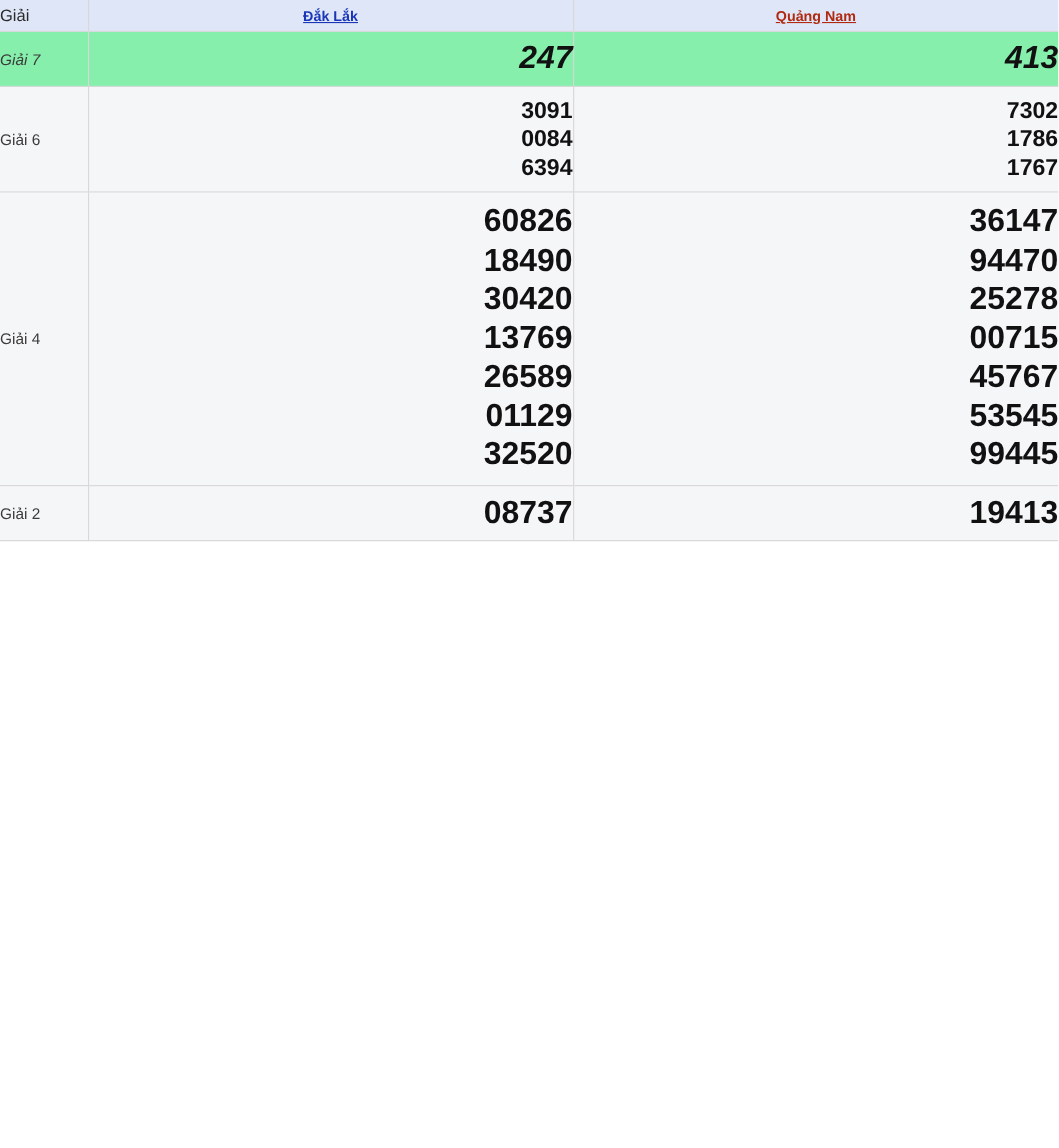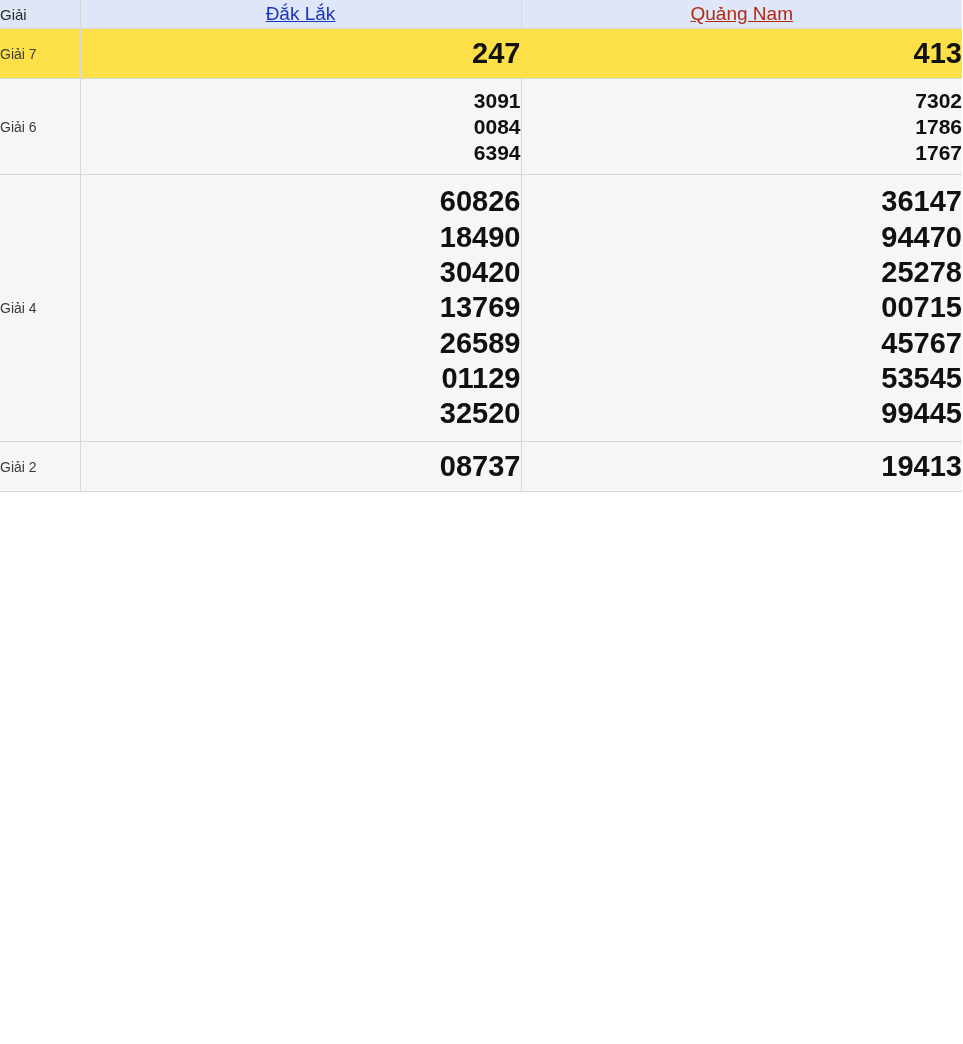--- a/index.html
+++ b/index.html
@@ -38,22 +38,22 @@
   th.head-label {
     text-align: left;
     font-weight: normal;
     font-size: 15px;
     color: #2a2a2a;
     padding: 10px 8px;
     height: 28px;
   }
   th.head-prov {
     text-align: center;
-    font-size: 19px;
-    font-weight: normal;
+    font-size: 13px;
+    font-weight: bold;
     padding: 8px 8px;
   }
   th.head-prov .prov-link {
     text-decoration: underline;
     cursor: pointer;
   }
   .prov-a { color: #1a36b8; }
   .prov-b { color: #b02a12; }
 
   
@@ -83,21 +83,21 @@
   tr.r-g6 td.nums { font-size: 21px; color: #111111; padding-top: 9px; padding-bottom: 9px; }
   tr.r-g5 td.nums { font-size: 29px; color: #111111; padding-top: 7px; padding-bottom: 7px; }
   tr.r-g4 td.nums { font-size: 29px; color: #111111; padding-top: 9px; padding-bottom: 9px; }
   tr.r-g3 td.nums { font-size: 29px; color: #111111; padding-top: 9px; padding-bottom: 9px; }
   tr.r-g2 td.nums { font-size: 29px; color: #111111; padding-top: 7px; padding-bottom: 7px; }
   tr.r-g1 td.nums { font-size: 29px; color: #111111; padding-top: 7px; padding-bottom: 7px; }
   tr.r-gdb td.nums { font-size: 31px; color: #c0392b; padding-top: 8px; padding-bottom: 8px; }
 
   
   tr.shade td { background: #f5f6f8; }
-  tr.plain td { background: #fde047; }
+  tr.plain td { background: #86efac; font-style: italic; }
 </style>
 </head>
 <body>
 
 <table class="lottery">
   <colgroup>
     <col class="c-label">
     <col class="c-prov">
     <col class="c-prov">
   </colgroup>

